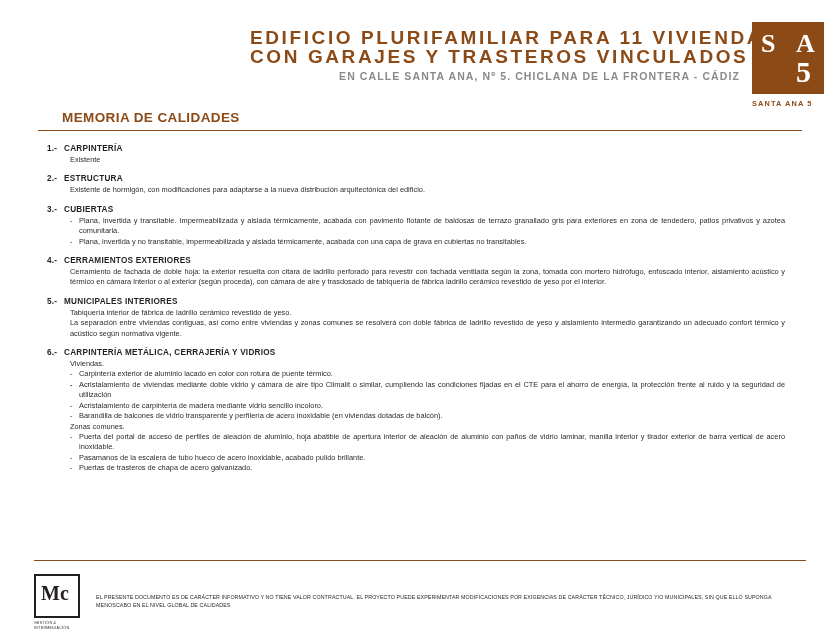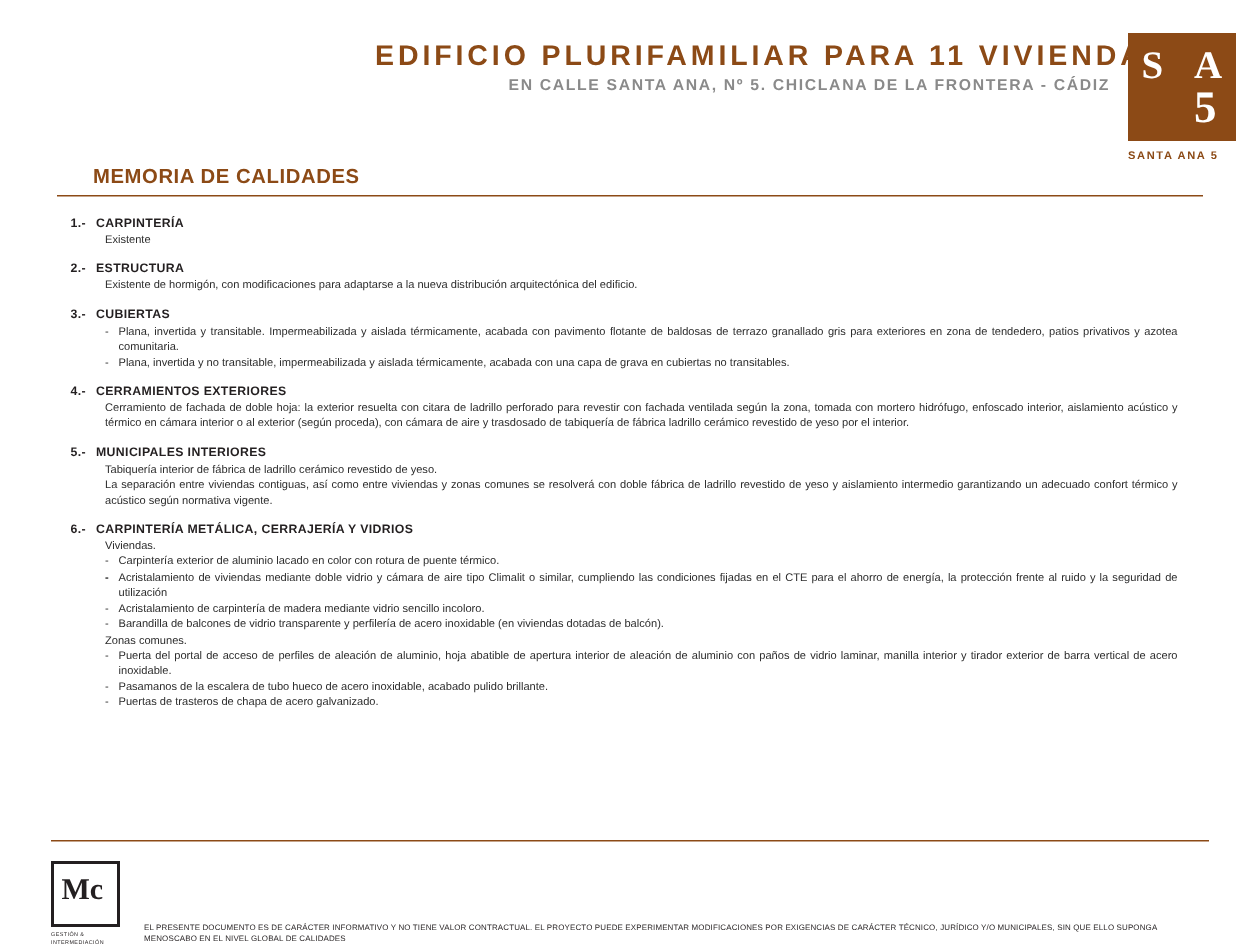--- a/index.html
+++ b/index.html
@@ -185,21 +185,21 @@
     width: 772px;
     height: 1px;
     background: #8c4a16;
   }
   .footer {
     position: absolute;
     left: 34px;
     top: 566px;
     width: 772px;
     display: flex;
-    align-items: flex-end;
+    align-items: center;
   }
   .footer-logo {
     width: 56px;
     flex: 0 0 56px;
   }
   .mc-box {
     width: 42px;
     height: 40px;
     border: 2px solid #231f20;
     position: relative;
@@ -233,20 +233,21 @@
   }
 </style>
 </head>
 <body>
 
 <div class="page">
 
   <div class="header">
     <div class="header-text">
       <div class="title-line1">EDIFICIO PLURIFAMILIAR PARA 11 VIVIENDAS</div>
+      <div class="title-line2">CON GARAJES Y TRASTEROS VINCULADOS</div>
       <div class="title-line3">EN CALLE SANTA ANA, Nº 5. CHICLANA DE LA FRONTERA - CÁDIZ</div>
     </div>
 
     <div class="logo">
       <div class="logo-box">
         <span class="logo-s">S</span>
         <span class="logo-a">A</span>
         <span class="logo-5">5</span>
       </div>
       <div class="logo-caption">SANTA ANA 5</div>

